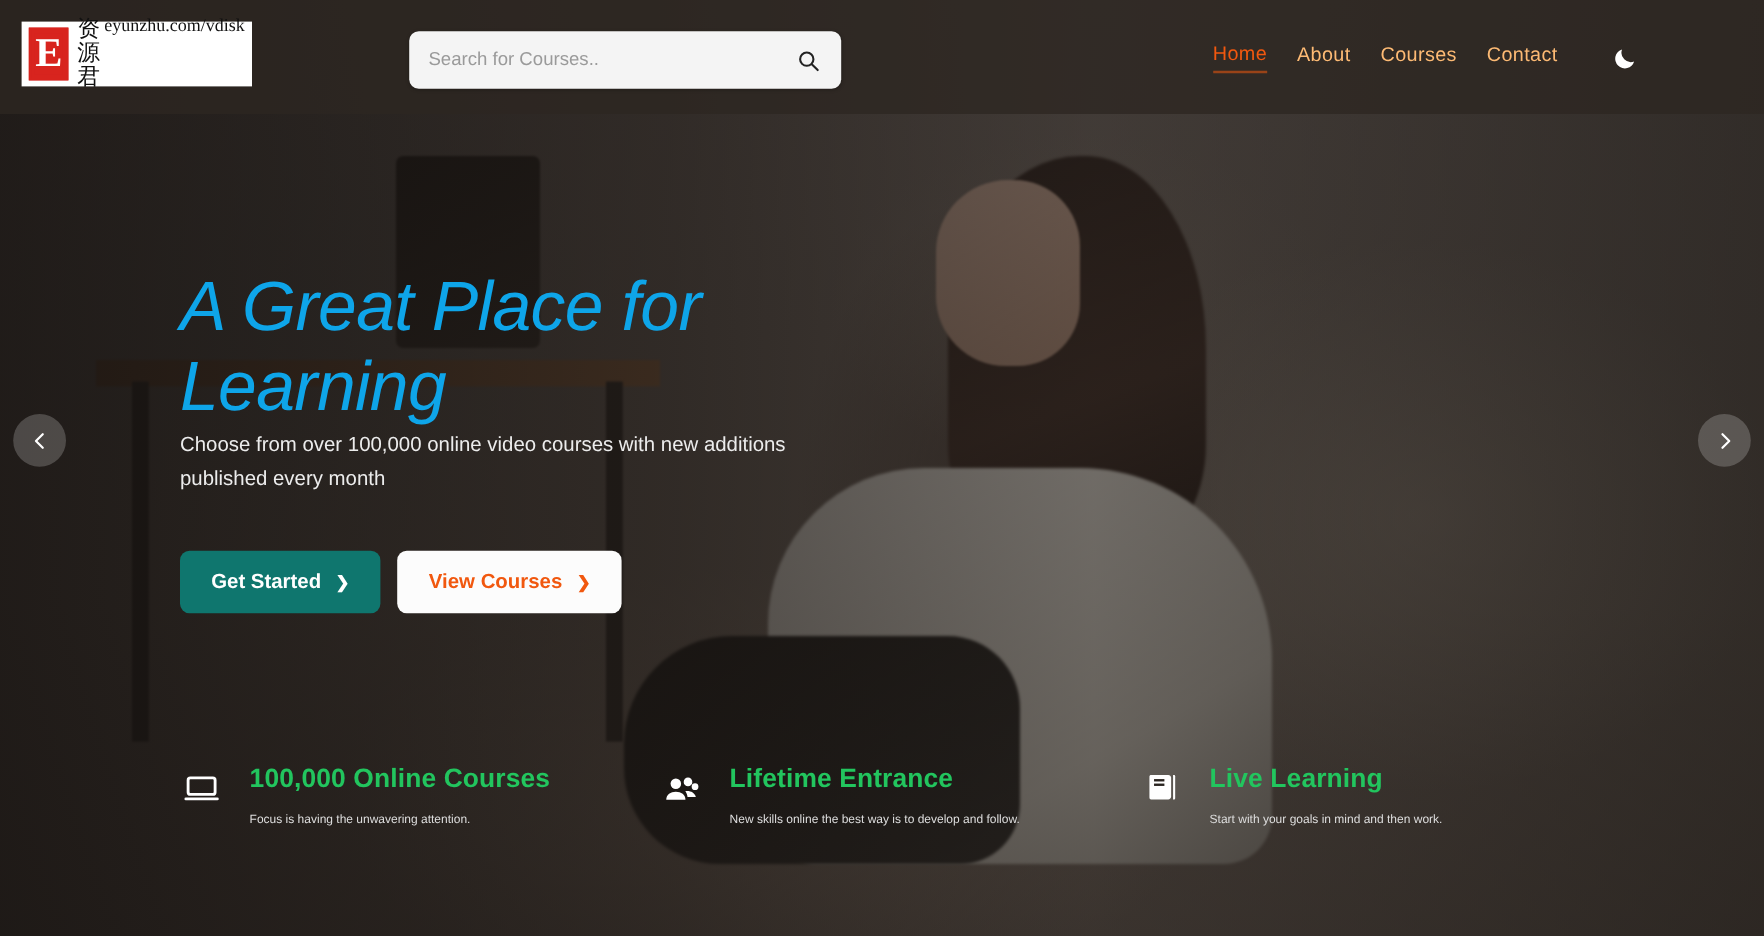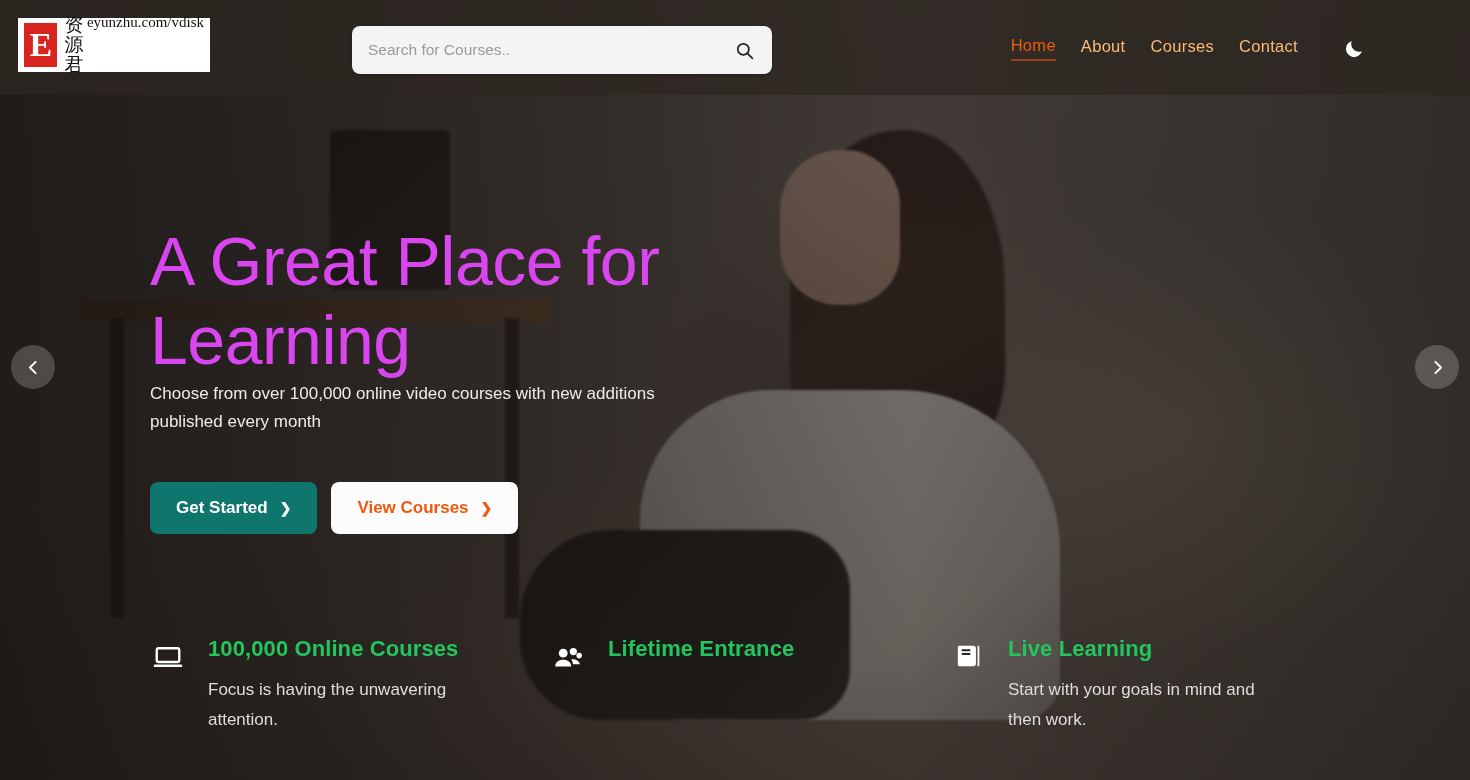--- a/index.html
+++ b/index.html
@@ -95,22 +95,22 @@
     display:flex; align-items:center; justify-content:center;
     color:#fff; font-family:"Liberation Serif", serif; font-weight:700; font-size:34px;
     border:2px solid #d8241e;
   }
   .wm-e span{ background:#d8241e; line-height:1; }
   .wm-right{ display:flex; flex-direction:row; justify-content:center; }
   .wm-cn{ font-family:"DejaVu Sans", sans-serif; font-size:19px; color:#111; letter-spacing:2px; line-height:1.05; }
   .wm-url{ font-family:"Liberation Serif", serif; font-size:15px; color:#111; line-height:1.05; }
 
   .search-wrap{
-    position:absolute; left:352px; top:26px;
-    width:420px; height:48px;
+    position:absolute; left:341px; top:26px;
+    width:360px; height:48px;
     background:#f4f4f4; border-radius:8px;
     display:flex; align-items:center;
     box-shadow:0 1px 3px rgba(0,0,0,.25);
     justify-content:flex-end;
   }
   .search-input{
     flex:1; border:none; outline:none; background:transparent;
     font-family:"Liberation Sans", sans-serif;
     font-size:15.5px; color:#333; padding:0 16px;
   }
@@ -134,22 +134,22 @@
   .mode-toggle{
     position:absolute; right:100px; top:33px;
     width:32px; height:32px;
     background:transparent; border:none; cursor:pointer;
     display:flex; align-items:center; justify-content:center;
   }
 
   
   .hero-content{ position:absolute; left:150px; top:222px; width:640px; z-index:20; }
   .hero-title{
-    font-size:68px; line-height:1.16; font-weight:400;
-    color:#d946ef; letter-spacing:-.5px;
+    font-size:58px; line-height:1.16; font-weight:400;
+    color:#0ea5e9; letter-spacing:-.5px;font-style:italic;
   }
   .hero-sub{
     font-size:17px; line-height:1.65;
     color:#ececec; max-width:560px; font-weight:400;
   }
   .cta-row{ margin-top:46px; display:flex; gap:14px; }
   .btn{
     display:flex; align-items:center; gap:12px;
     height:52px; padding:0 26px; border-radius:8px;
     font-size:17px; font-weight:600; cursor:pointer; border:none;
@@ -160,21 +160,21 @@
   .chev{ font-size:14px; font-weight:700; }
 
   
   .features{
     position:absolute; left:150px; right:120px; top:636px;
     display:flex; gap:0; z-index:20;
   }
   .feature{ display:flex; gap:22px; width:405px; align-items:flex-start; }
   .feat-icon{ width:36px; flex:none; padding-top:6px; display:flex; justify-content:center; }
   .feat-title{ font-size:22px; font-weight:600; color:#22c55e; letter-spacing:.1px; }
-  .feat-desc{ margin-top:13px; font-size:17px; line-height:1.78; color:#dedede; max-width:270px; }
+  .feat-desc{ margin-top:13px; font-size:10px; line-height:1.78; color:#dedede; max-width:270px; }
 
   
   .arrow{
     position:absolute; top:345px; width:44px; height:44px; border-radius:50%;
     background:rgba(255,255,255,.20); border:none; cursor:pointer;
     display:flex; align-items:center; justify-content:center;
     color:#fff; z-index:30;
   }
   .arrow-left{ left:11px; }
   .arrow-right{ right:11px; }
@@ -286,20 +286,21 @@
         <svg width="32" height="32" viewBox="0 0 24 24" fill="#fff">
           <circle cx="8.4" cy="8.4" r="3.3"></circle>
           <circle cx="16" cy="7.2" r="2.7"></circle>
           <circle cx="20.4" cy="10.2" r="2.1"></circle>
           <path d="M2.4 18.4c0-3.2 2.7-5 6-5s6 1.8 6 5z"></path>
           <path d="M14.3 13c2.6-.6 6 .7 6.6 3.6l-5.2 0c-.1-1.4-.6-2.6-1.4-3.6z"></path>
         </svg>
       </div>
       <div>
         <div class="feat-title">Lifetime Entrance</div>
+        <div class="feat-desc">New skills online the best way is to develop and follow.</div>
       </div>
     </div>
 
     <div class="feature">
       <div class="feat-icon">
         <svg width="28" height="28" viewBox="0 0 24 24" fill="#fff">
           <path d="M4.5 3.2h12.2c1.2 0 2.1.9 2.1 2.1v13.4c0 1.2-.9 2.1-2.1 2.1H4.5c-.7 0-1.2-.6-1.2-1.2V4.4c0-.7.5-1.2 1.2-1.2z"></path>
           <rect x="6.6" y="6.2" width="7.4" height="1.7" fill="#2a2420"></rect>
           <rect x="6.6" y="9.4" width="7.4" height="1.7" fill="#2a2420"></rect>
           <path d="M20.2 3.2h.6c.5 0 .9.4.9.9v15.8c0 .5-.4.9-.9.9h-.6z"></path>

